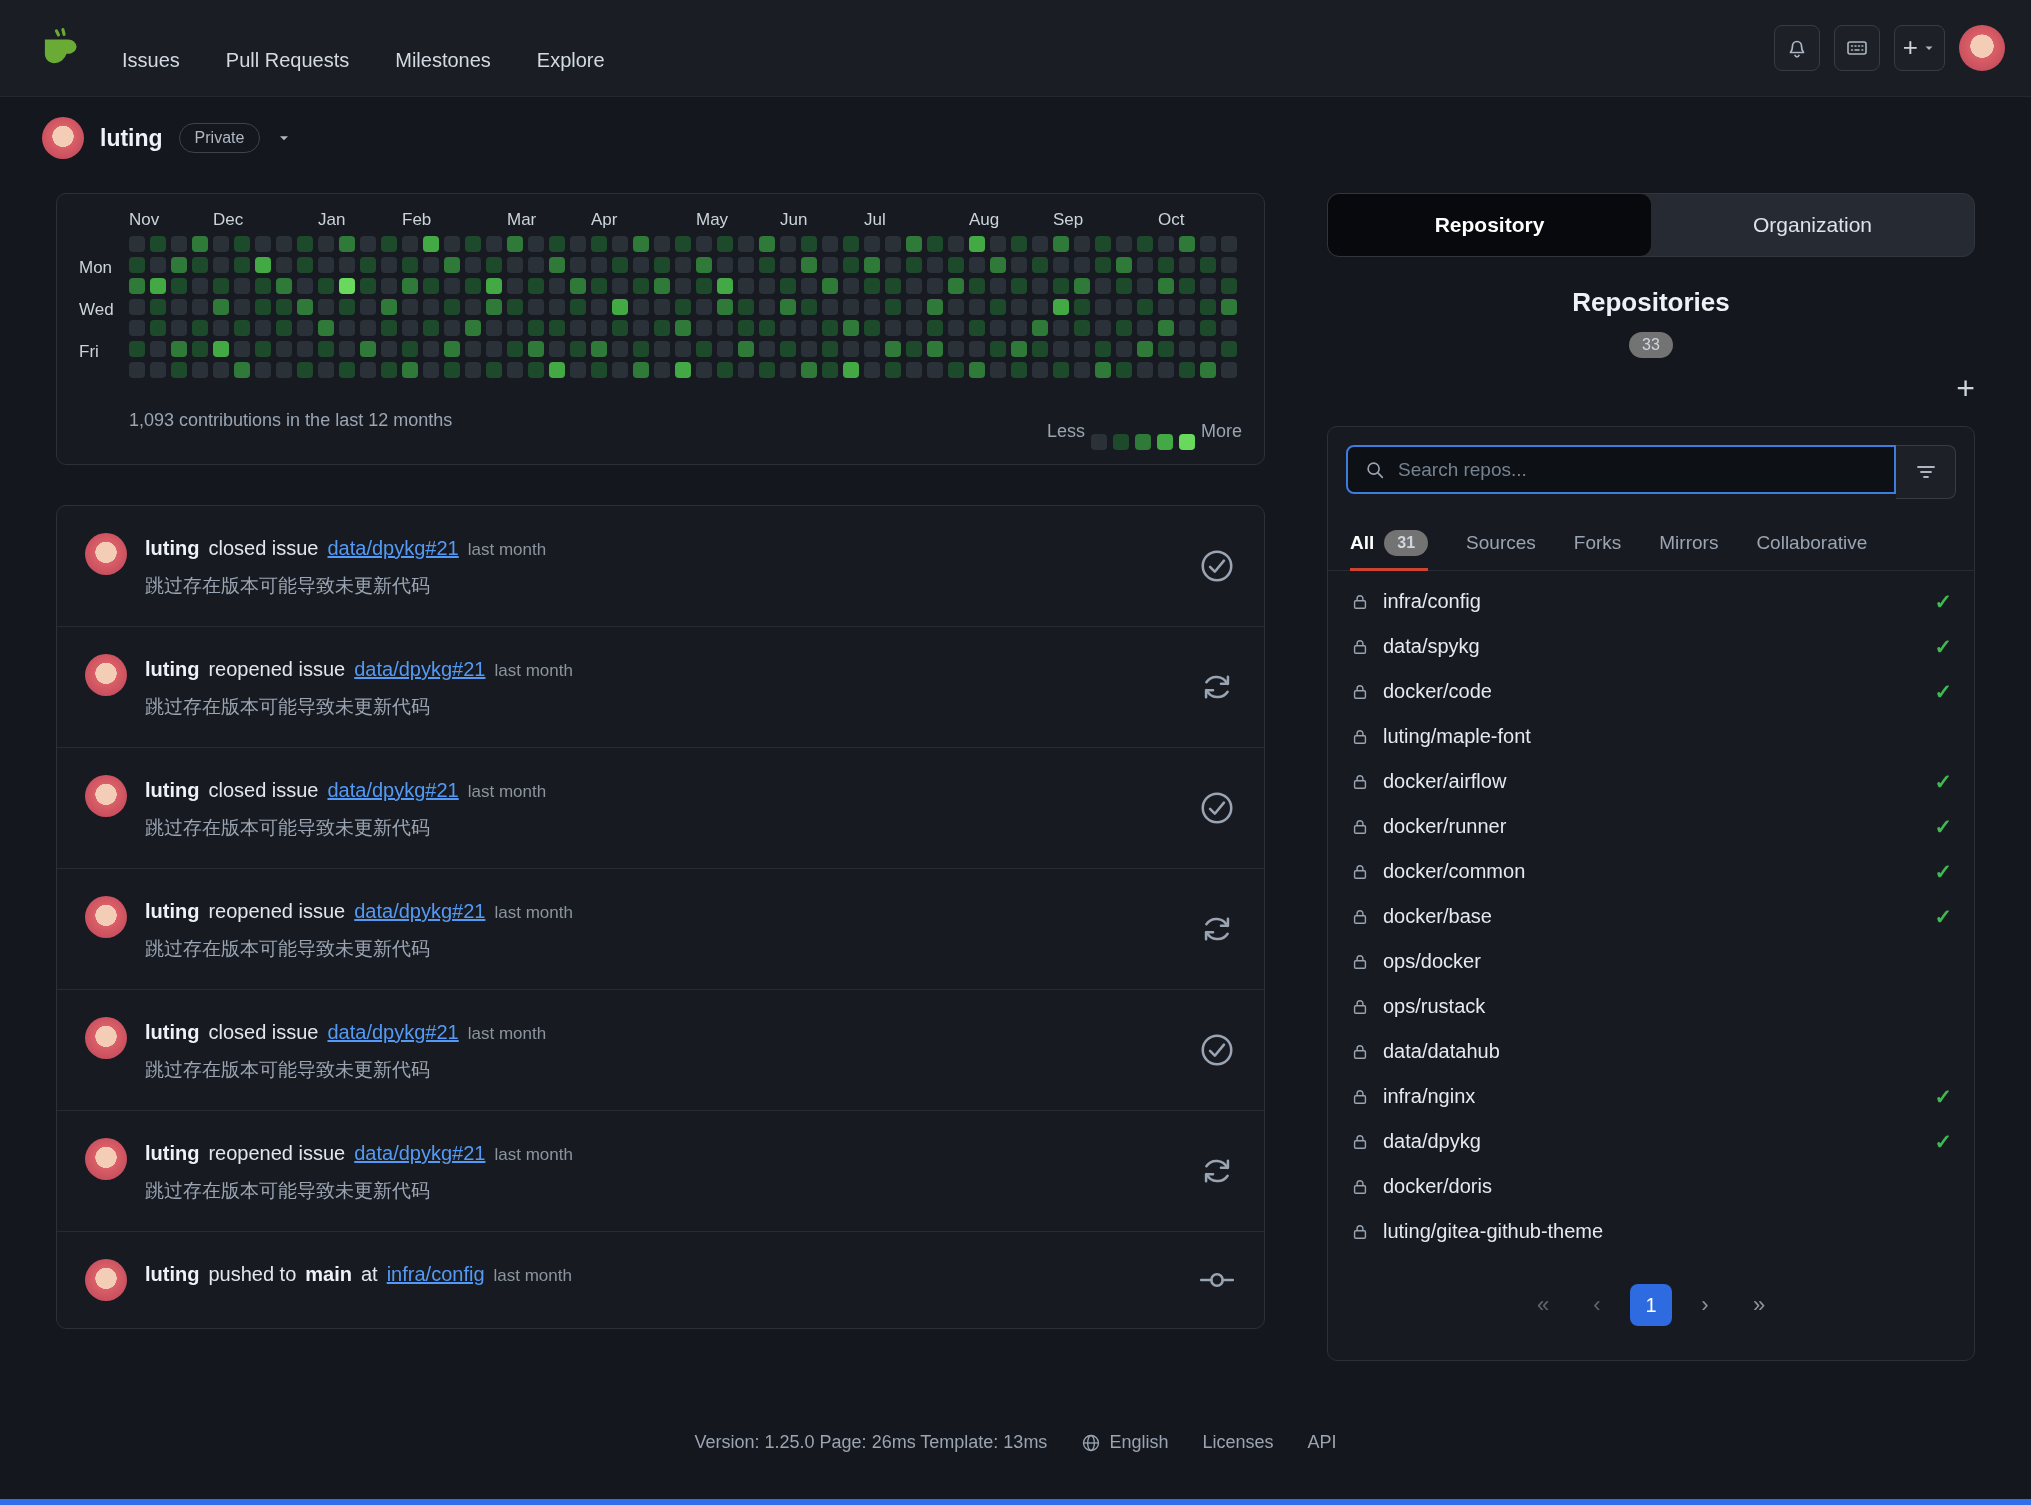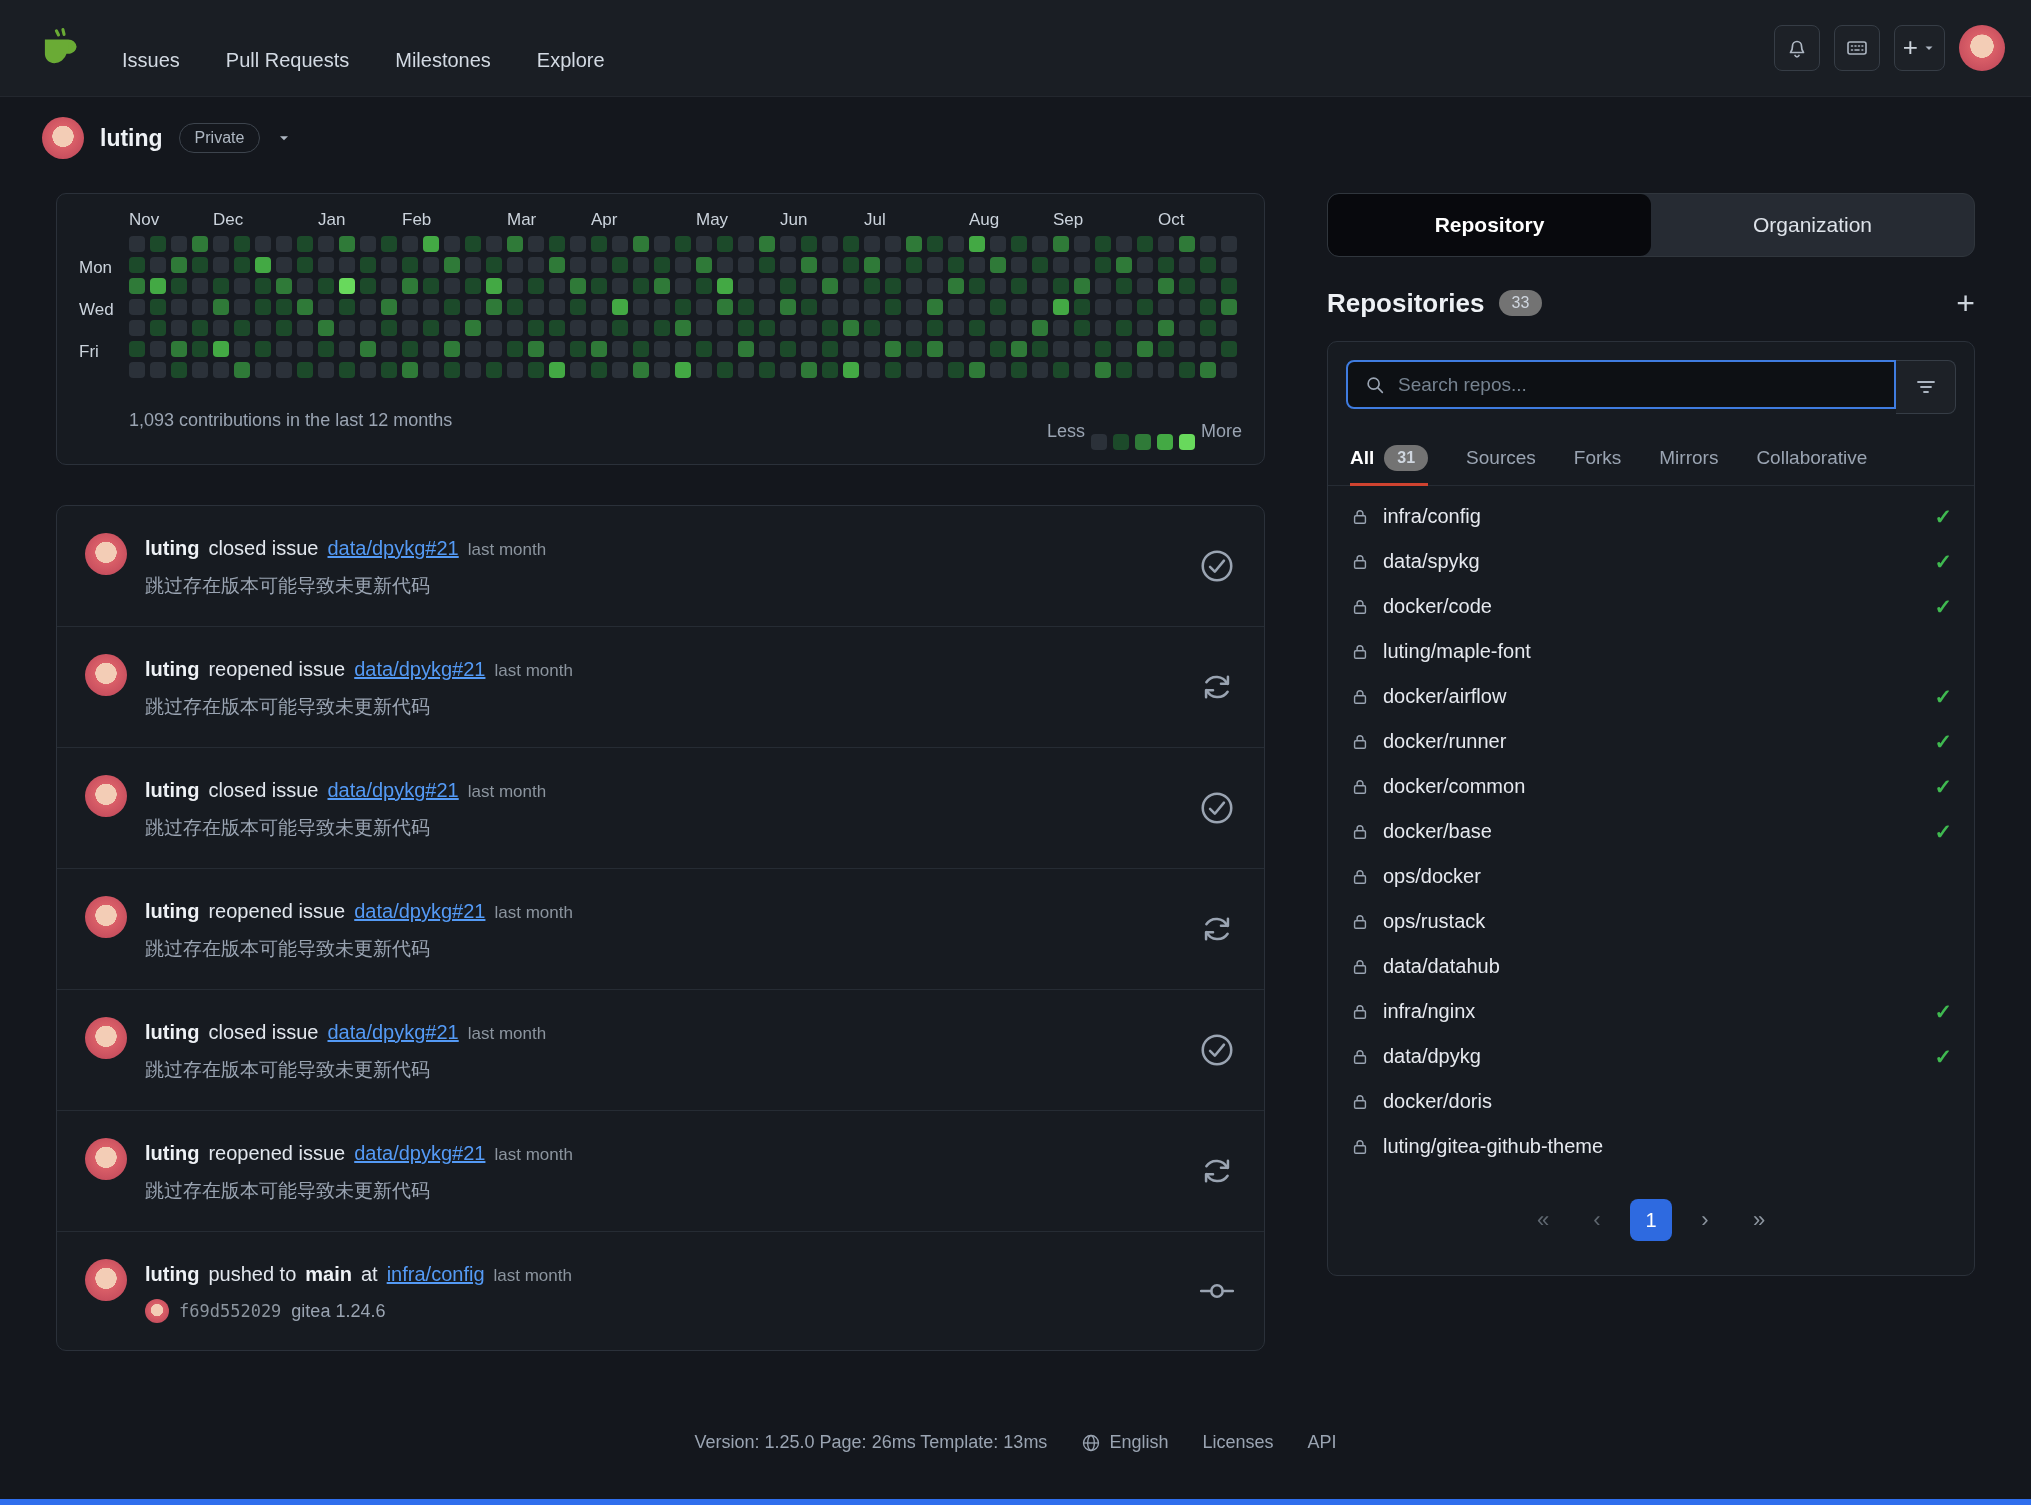--- a/index.html
+++ b/index.html
@@ -91,21 +91,21 @@
   .seg-tabs {
     display:flex; height:64px; border-radius:12px; overflow:hidden;
     background:#262b33; border:1px solid #30363d;
   }
   .seg-tab {
     flex:1; display:flex; align-items:center; justify-content:center;
     font-size:21px; color:#dde2e9; cursor:pointer;
   }
   .seg-tab.active { background:#08090d; color:#ffffff; font-weight:bold; border-radius:11px; }
 
-  .repos-heading { display:flex; align-items:center; gap:14px; margin-top:30px; }
+  .repos-heading { display:flex; align-items:center; gap:14px; margin-top:30px;flex-direction:column; }
   .repos-title { font-size:26px; font-weight:bold; color:#eef1f5; }
   .count-badge {
     background:#737373; border-radius:14px; padding:4px 13px;
     font-size:16px; color:#cfd6df;
   }
   .add-repo { margin-left:auto; color:#cdd4dc; font-size:32px; font-weight:300; line-height:1; cursor:pointer; }
 
   .repo-card { margin-top:22px; padding-bottom:4px; }
   .search-row { display:flex; padding:18px; }
   .search-box {
@@ -862,25 +862,20 @@
     <div class="act-main">
       <div class="act-title">
         <a class="act-actor">luting</a>
         <span>pushed to</span>
         <span class="act-branch">main</span>
         <span>at</span>
         <a class="act-link">infra/config</a>
         <span class="act-time">last month</span>
       </div>
 
-      <div class="act-commit">
-        <span class="avatar xs"></span>
-        <a class="commit-sha">f69d552029</a>
-        <span class="commit-msg">gitea 1.24.6</span>
-      </div>
     </div>
     <span class="act-icon">
             <svg viewBox="0 0 24 24" fill="none" stroke="currentColor" stroke-width="1.6" stroke-linecap="round">
               <circle cx="12" cy="12" r="3.6"></circle>
               <path d="M2 12h6.4M15.6 12H22"></path>
             </svg>
           </span>
   </div>
       </div>
   </section>

